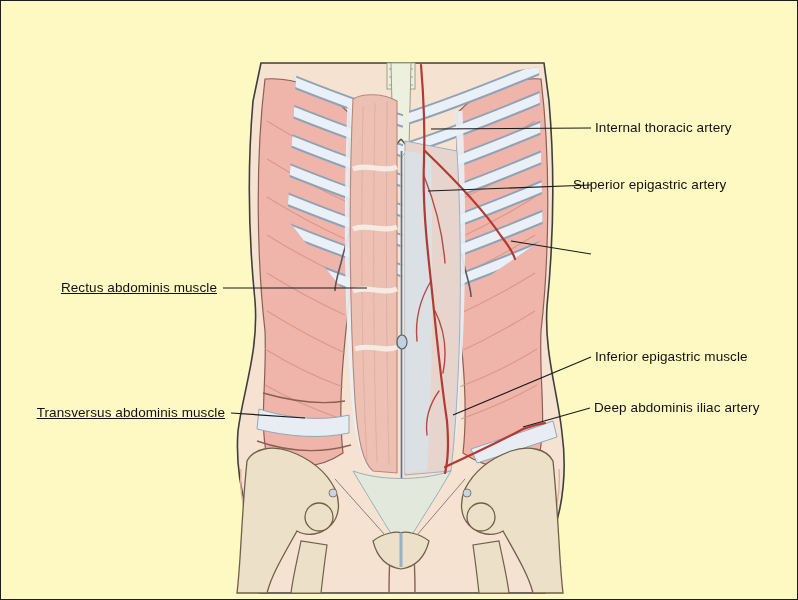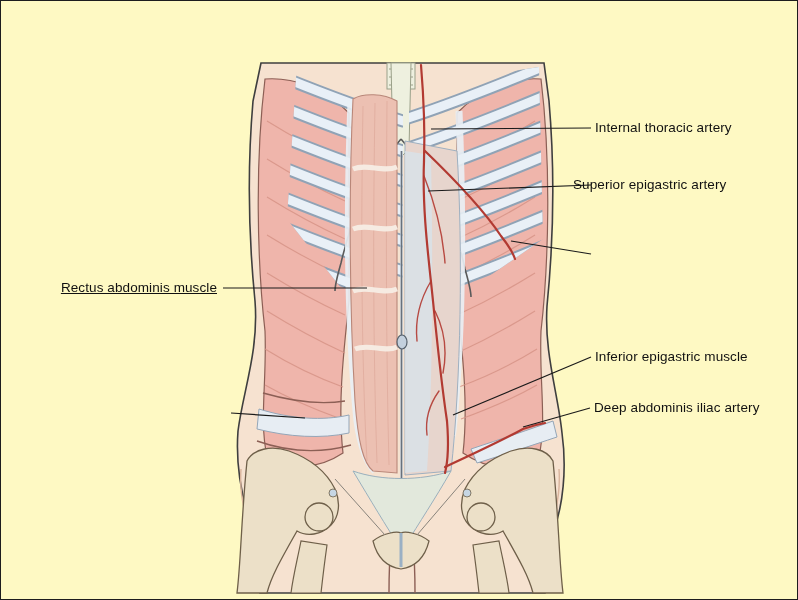--- a/index.html
+++ b/index.html
@@ -201,14 +201,15 @@
 
   <div class="lbl right-side" style="left:572px;top:176px">Superior epigastric artery</div>
 
 
   <div class="lbl right-side" style="left:594px;top:348px">Inferior epigastric muscle</div>
 
   <div class="lbl right-side" style="left:593px;top:399px">Deep abdominis iliac artery</div>
 
   <div class="lbl left-side" style="right:580px;top:279px">Rectus abdominis muscle</div>
 
+  <div class="lbl left-side" style="right:572px;top:404px">Transversus abdominis muscle</div>
 
 </div>
 
 </body></html>

